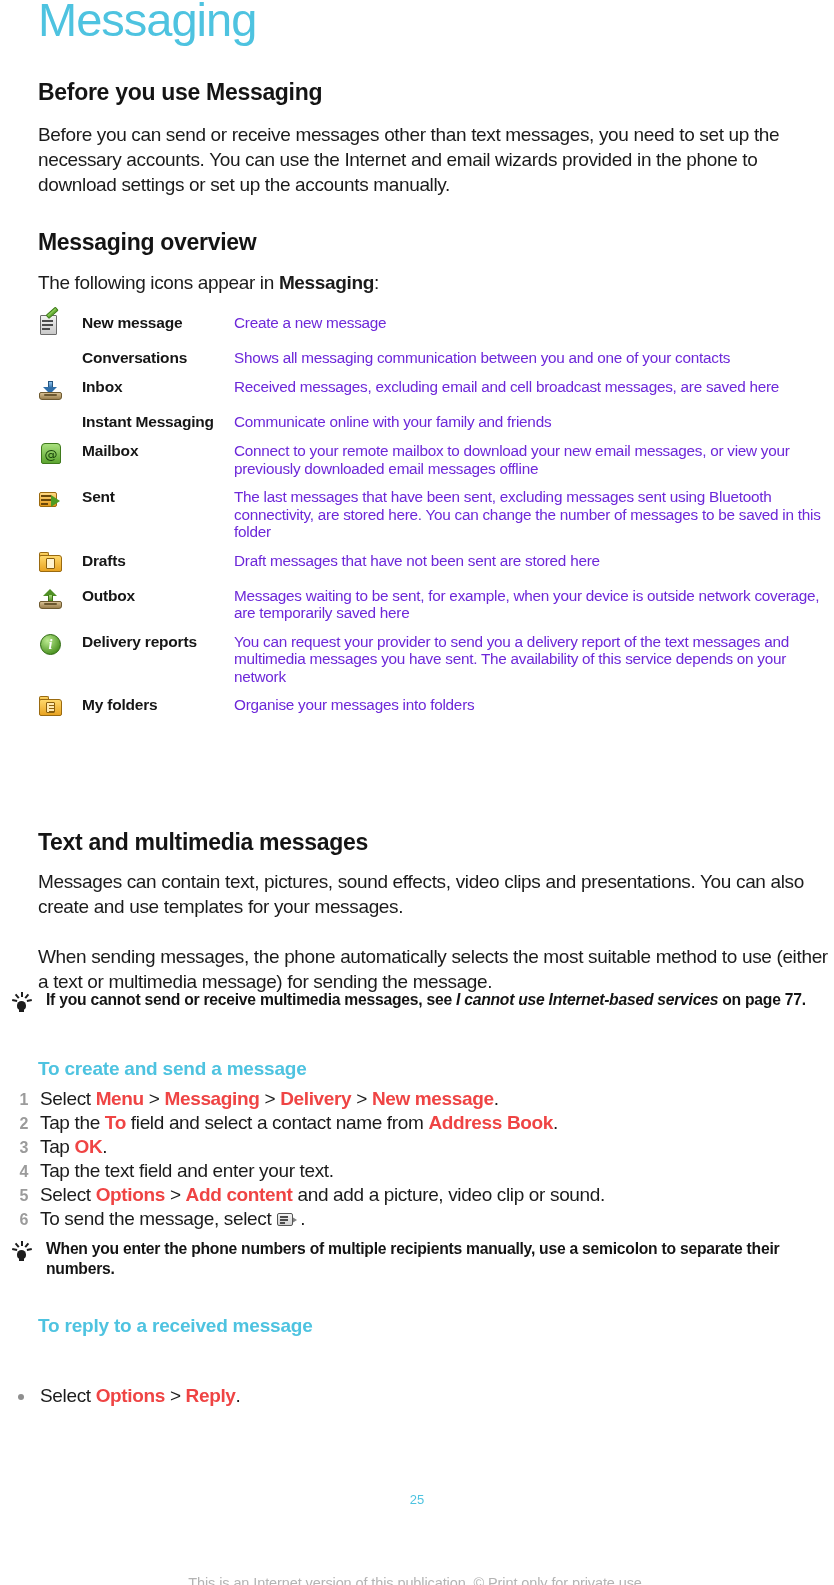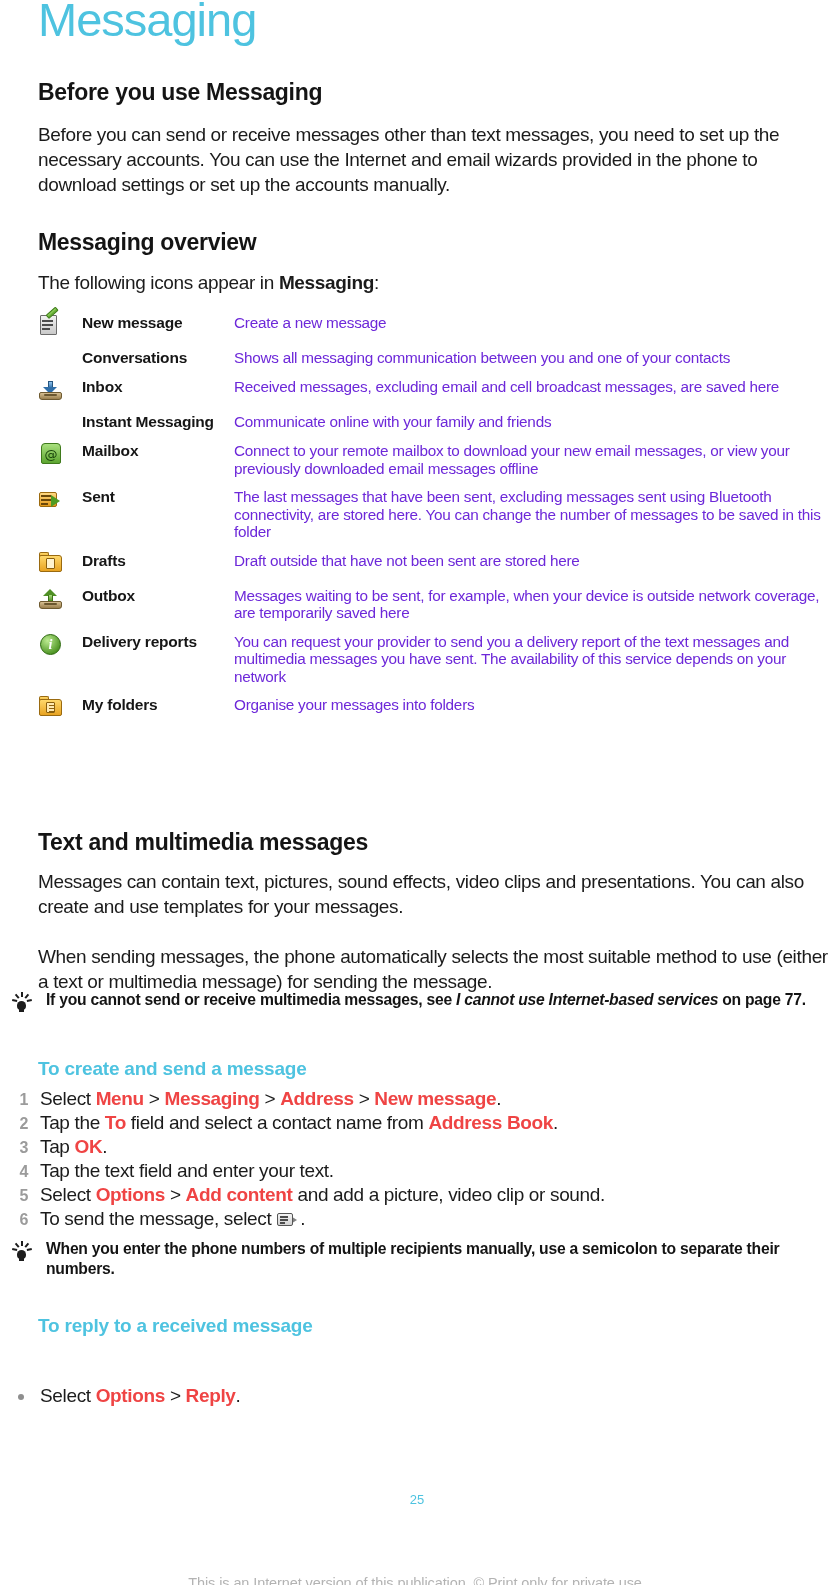--- a/index.html
+++ b/index.html
@@ -472,21 +472,21 @@
         </tr>
         <tr>
           <td class="c-icon">
             <span class="icon ic-folder">
               <span class="tab"></span>
               <span class="fold"></span>
               <span class="paper"></span>
             </span>
           </td>
           <td class="c-label">Drafts</td>
-          <td class="c-desc">Draft outside that have not been sent are stored here</td>
+          <td class="c-desc">Draft messages that have not been sent are stored here</td>
         </tr>
         <tr>
           <td class="c-icon">
             <span class="icon ic-tray ic-outbox">
               <span class="head"></span>
               <span class="shaft"></span>
               <span class="tray"></span>
             </span>
           </td>
           <td class="c-label">Outbox</td>
@@ -535,21 +535,21 @@
     <div class="tip-text">
       <span>If you cannot send or receive multimedia messages, see </span><i>I cannot use Internet-based services</i><span> on page 77.</span>
     </div>
   </div>
 
   <div class="col" style="top:1058px;">
     <h3 class="h3-blue">To create and send a message</h3>
   </div>
 
   <div class="steps" style="top:1087px;" id="step-list">
-      <div class="step"><span class="num">1</span><span>Select </span><b>Menu</b><span> &gt; </span><b>Messaging</b><span> &gt; </span><b>Address</b><span> &gt; </span><b>New message</b><span>.</span></div>
+      <div class="step"><span class="num">1</span><span>Select </span><b>Menu</b><span> &gt; </span><b>Messaging</b><span> &gt; </span><b>Delivery</b><span> &gt; </span><b>New message</b><span>.</span></div>
       <div class="step"><span class="num">2</span><span>Tap the </span><b>To</b><span> field and select a contact name from </span><b>Address Book</b><span>.</span></div>
       <div class="step"><span class="num">3</span><span>Tap </span><b>OK</b><span>.</span></div>
       <div class="step"><span class="num">4</span><span>Tap the text field and enter your text.</span></div>
       <div class="step"><span class="num">5</span><span>Select </span><b>Options</b><span> &gt; </span><b>Add content</b><span> and add a picture, video clip or sound.</span></div>
       <div class="step"><span class="num">6</span><span>To send the message, select </span><span class="inline-send"><span class="ar"></span><span class="card"></span><span class="ln a1"></span><span class="ln a2"></span><span class="ln a3"></span></span><span>.</span></div>
     </div>
 
   <div class="tip" style="top:1239px;">
     <div class="tip-icon">
       <div class="ray" style="transform:rotate(0deg);"></div>

